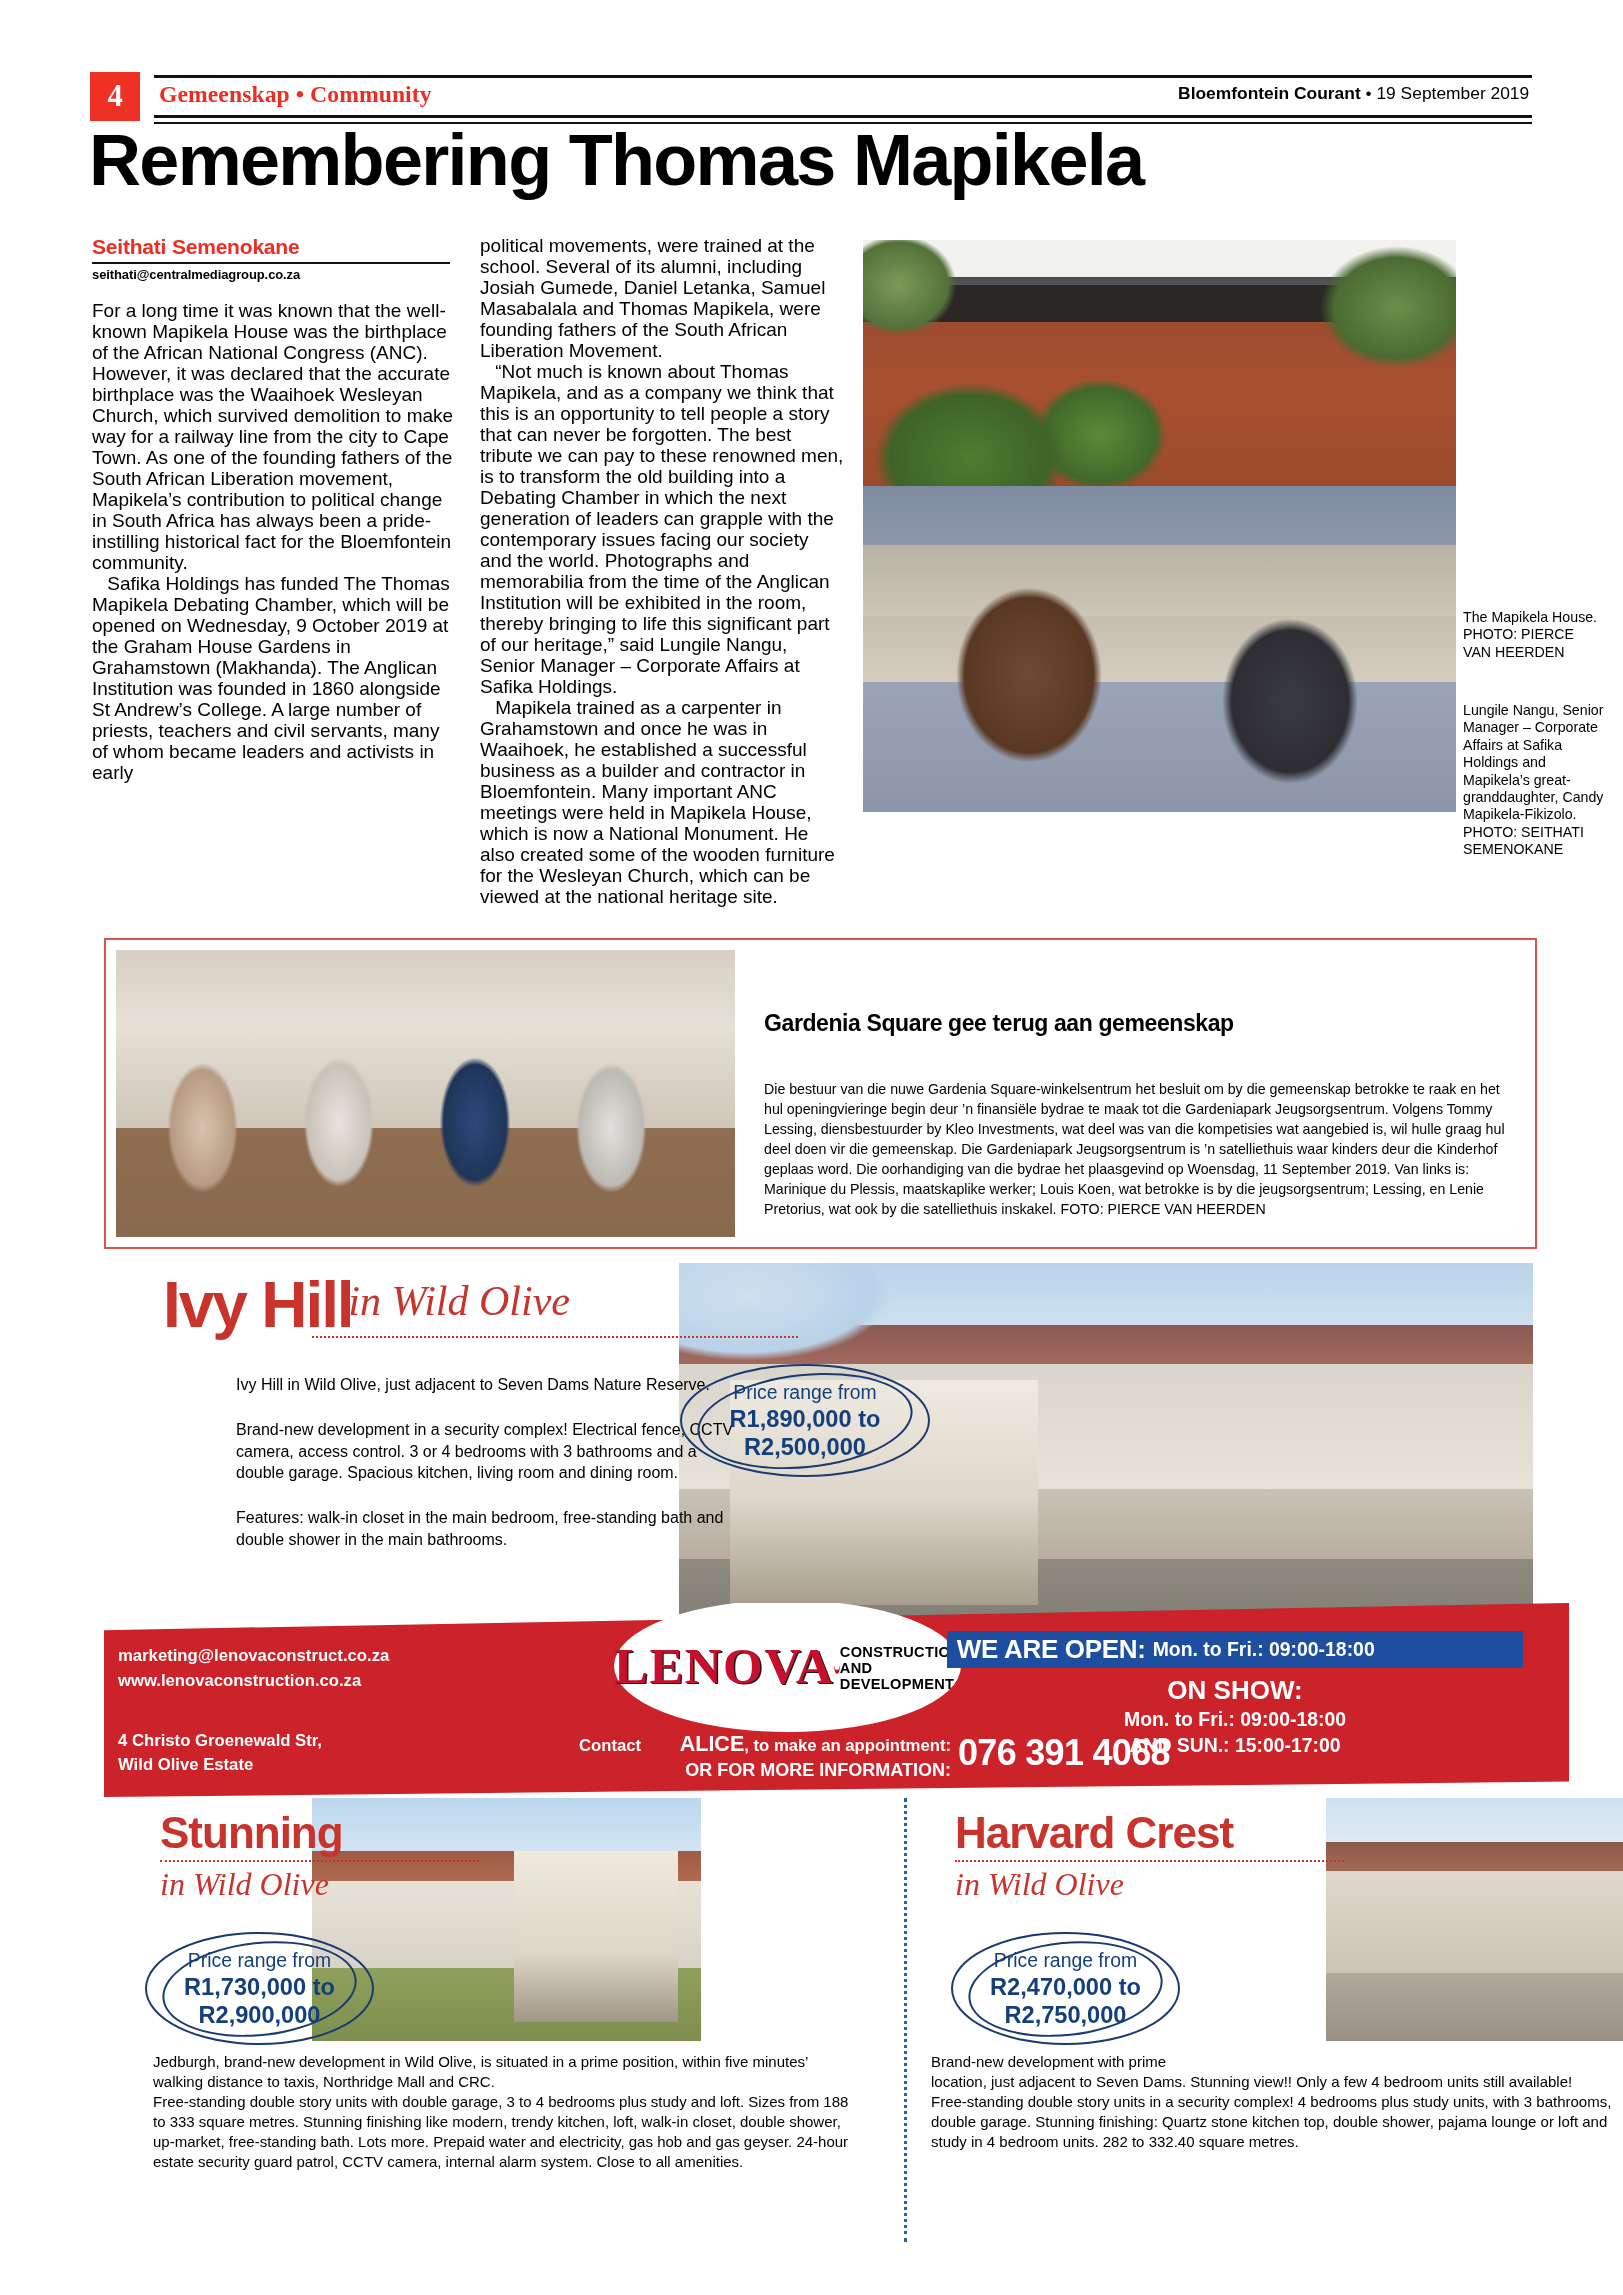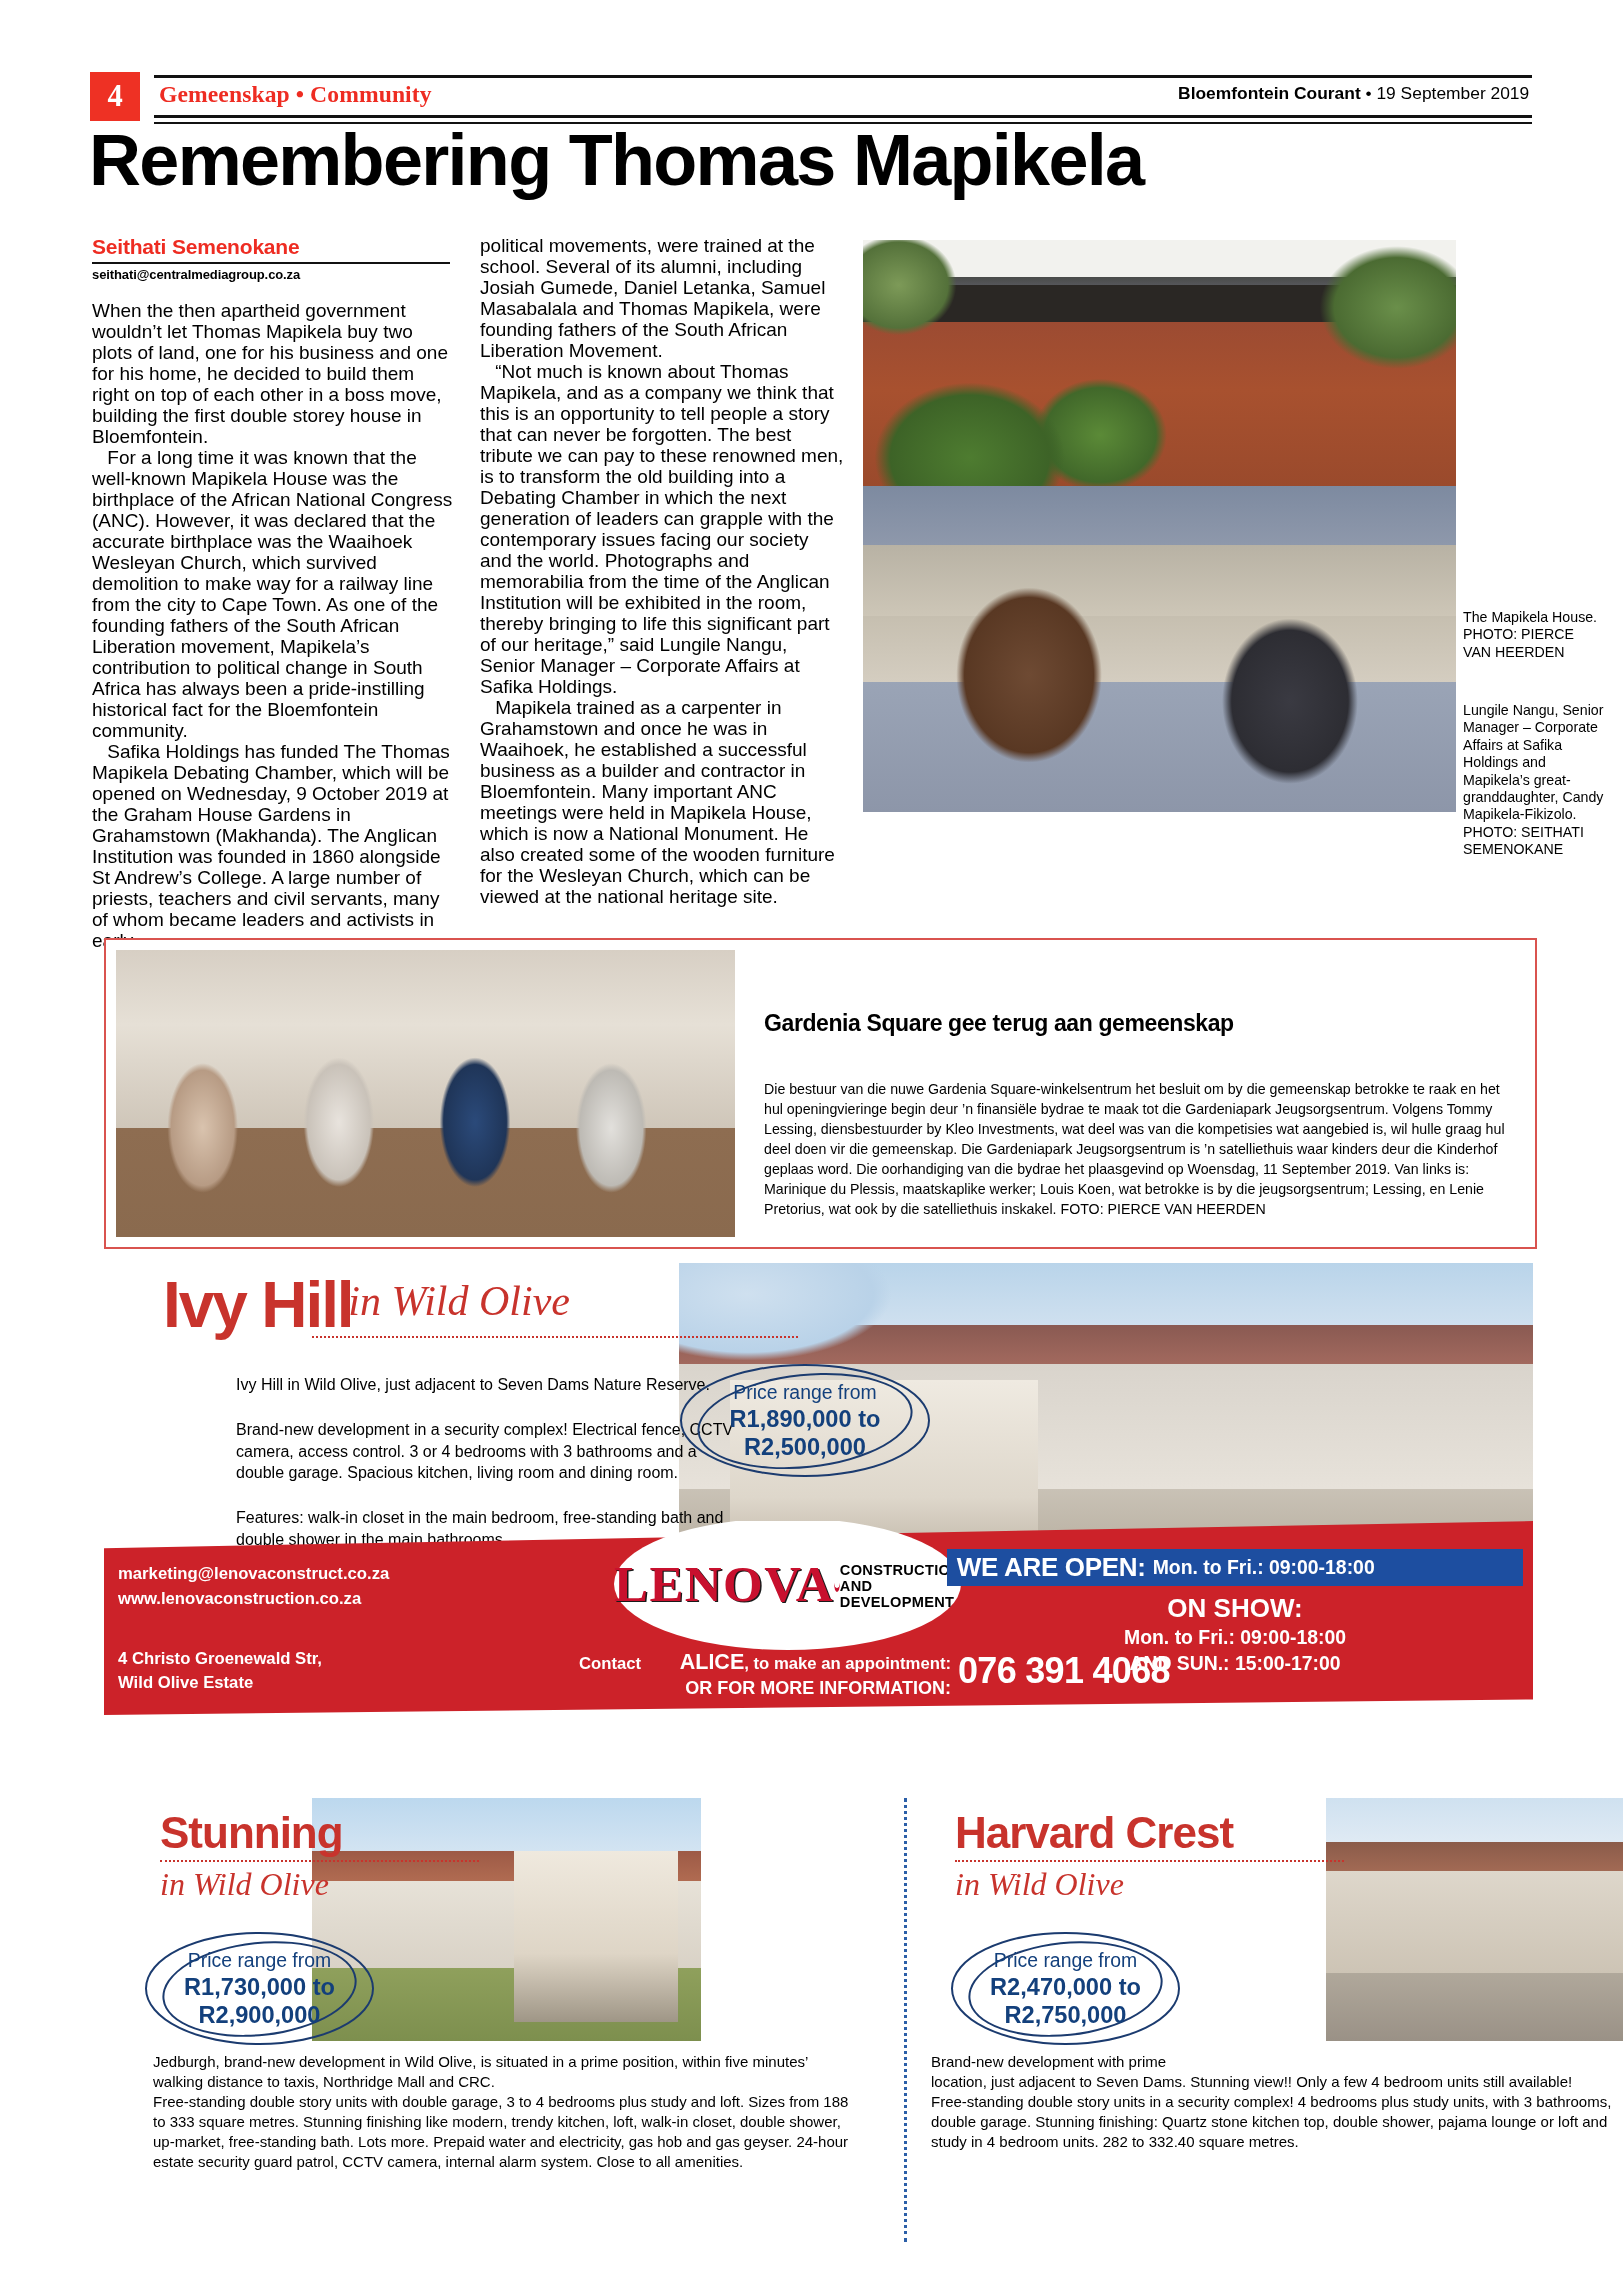--- a/index.html
+++ b/index.html
@@ -98,21 +98,21 @@
   .ivy-body{position:absolute;left:132px;top:111px;width:500px;font-size:16px;line-height:21.5px;}
   .ivy-body p{margin:0 0 23.6px 0;}
   .price-bubble{position:absolute;text-align:center;color:#13407c;}
   .price-bubble .ring{position:absolute;inset:-16.7px -21px;border:2.1px solid #1b3b6f;border-radius:50%;}
   .price-bubble .ring2{position:absolute;inset:-7px -4.2px;border:2.1px solid #1b3b6f;border-radius:50%;transform:rotate(-6deg);}
   .price-bubble .lbl{font-size:19.4px;line-height:23.6px;position:relative;}
   .price-bubble .amt{font-size:23.6px;font-weight:bold;line-height:28px;position:relative;white-space:nowrap;}
   .ivy-price{left:701px;top:1381px;width:208px;}
 
   
-  .band{position:absolute;left:104px;top:1521px;width:1429px;height:194px;overflow:hidden;}
+  .band{position:absolute;left:104px;top:1603px;width:1429px;height:194px;overflow:hidden;padding-left:36px;}
   .band-red{position:absolute;left:0;top:0;width:100%;height:100%;background:#cc2229;
      clip-path:polygon(0 14%,100% 0,100% 92%,0 100%);}
   .band-left-text{position:absolute;left:14px;top:40px;color:#fff;font-size:16.7px;font-weight:bold;line-height:25px;}
   .band-addr{position:absolute;left:14px;top:126px;color:#fff;font-size:16.7px;font-weight:bold;line-height:23.6px;}
   .lenova{position:absolute;left:510px;top:-2.8px;width:347px;height:132px;background:#fff;border-radius:50%;
      display:flex;flex-direction:row;align-items:center;justify-content:center;}
   .lenova .word{font-family:"Liberation Serif",serif;font-weight:bold;font-size:51px;color:#c8102e;letter-spacing:1.4px;
      line-height:.95;text-shadow:1.4px 1.4px 0 #1a1a1a;}
   .lenova .swoosh{width:167px;height:15.3px;border-bottom:4.2px solid #c8102e;border-radius:0 0 50% 50%;margin-top:-2.8px;}
   .lenova .sub{font-size:14.6px;font-weight:bold;letter-spacing:0.3px;margin-top:3px;}
@@ -167,21 +167,20 @@
 
   <div class="headline">Remembering Thomas Mapikela</div>
 
   <div class="byline">
     <div class="name">Seithati Semenokane</div>
     <div class="rule"></div>
     <div class="mail">seithati@centralmediagroup.co.za</div>
   </div>
 
   <div class="col col1">
-    <p>When the then apartheid government wouldn’t let Thomas Mapikela buy two plots of land, one for his business and one for his home, he decided to build them right on top of each other in a boss move, building the first double storey house in Bloemfontein.</p>
     <p>For a long time it was known that the well-known Mapikela House was the birthplace of the African National Congress (ANC). However, it was declared that the accurate birthplace was the Waaihoek Wesleyan Church, which survived demolition to make way for a railway line from the city to Cape Town. As one of the founding fathers of the South African Liberation movement, Mapikela’s contribution to political change in South Africa has always been a pride-instilling historical fact for the Bloemfontein community.</p>
     <p>Safika Holdings has funded The Thomas Mapikela Debating Chamber, which will be opened on Wednesday, 9 October 2019 at the Graham House Gardens in Grahamstown (Makhanda). The Anglican Institution was founded in 1860 alongside St Andrew’s College. A large number of priests, teachers and civil servants, many of whom became leaders and activists in early</p>
   </div>
 
   <div class="col col2">
     <p>political movements, were trained at the school. Several of its alumni, including Josiah Gumede, Daniel Letanka, Samuel Masabalala and Thomas Mapikela, were founding fathers of the South African Liberation Movement.</p>
     <p>“Not much is known about Thomas Mapikela, and as a company we think that this is an opportunity to tell people a story that can never be forgotten. The best tribute we can pay to these renowned men, is to transform the old building into a Debating Chamber in which the next generation of leaders can grapple with the contemporary issues facing our society and the world. Photographs and memorabilia from the time of the Anglican Institution will be exhibited in the room, thereby bringing to life this significant part of our heritage,” said Lungile Nangu, Senior Manager – Corporate Affairs at Safika Holdings.</p>
     <p>Mapikela trained as a carpenter in Grahamstown and once he was in Waaihoek, he established a successful business as a builder and contractor in Bloemfontein. Many important ANC meetings were held in Mapikela House, which is now a National Monument. He also created some of the wooden furniture for the Wesleyan Church, which can be viewed at the national heritage site.</p>
   </div>
 

